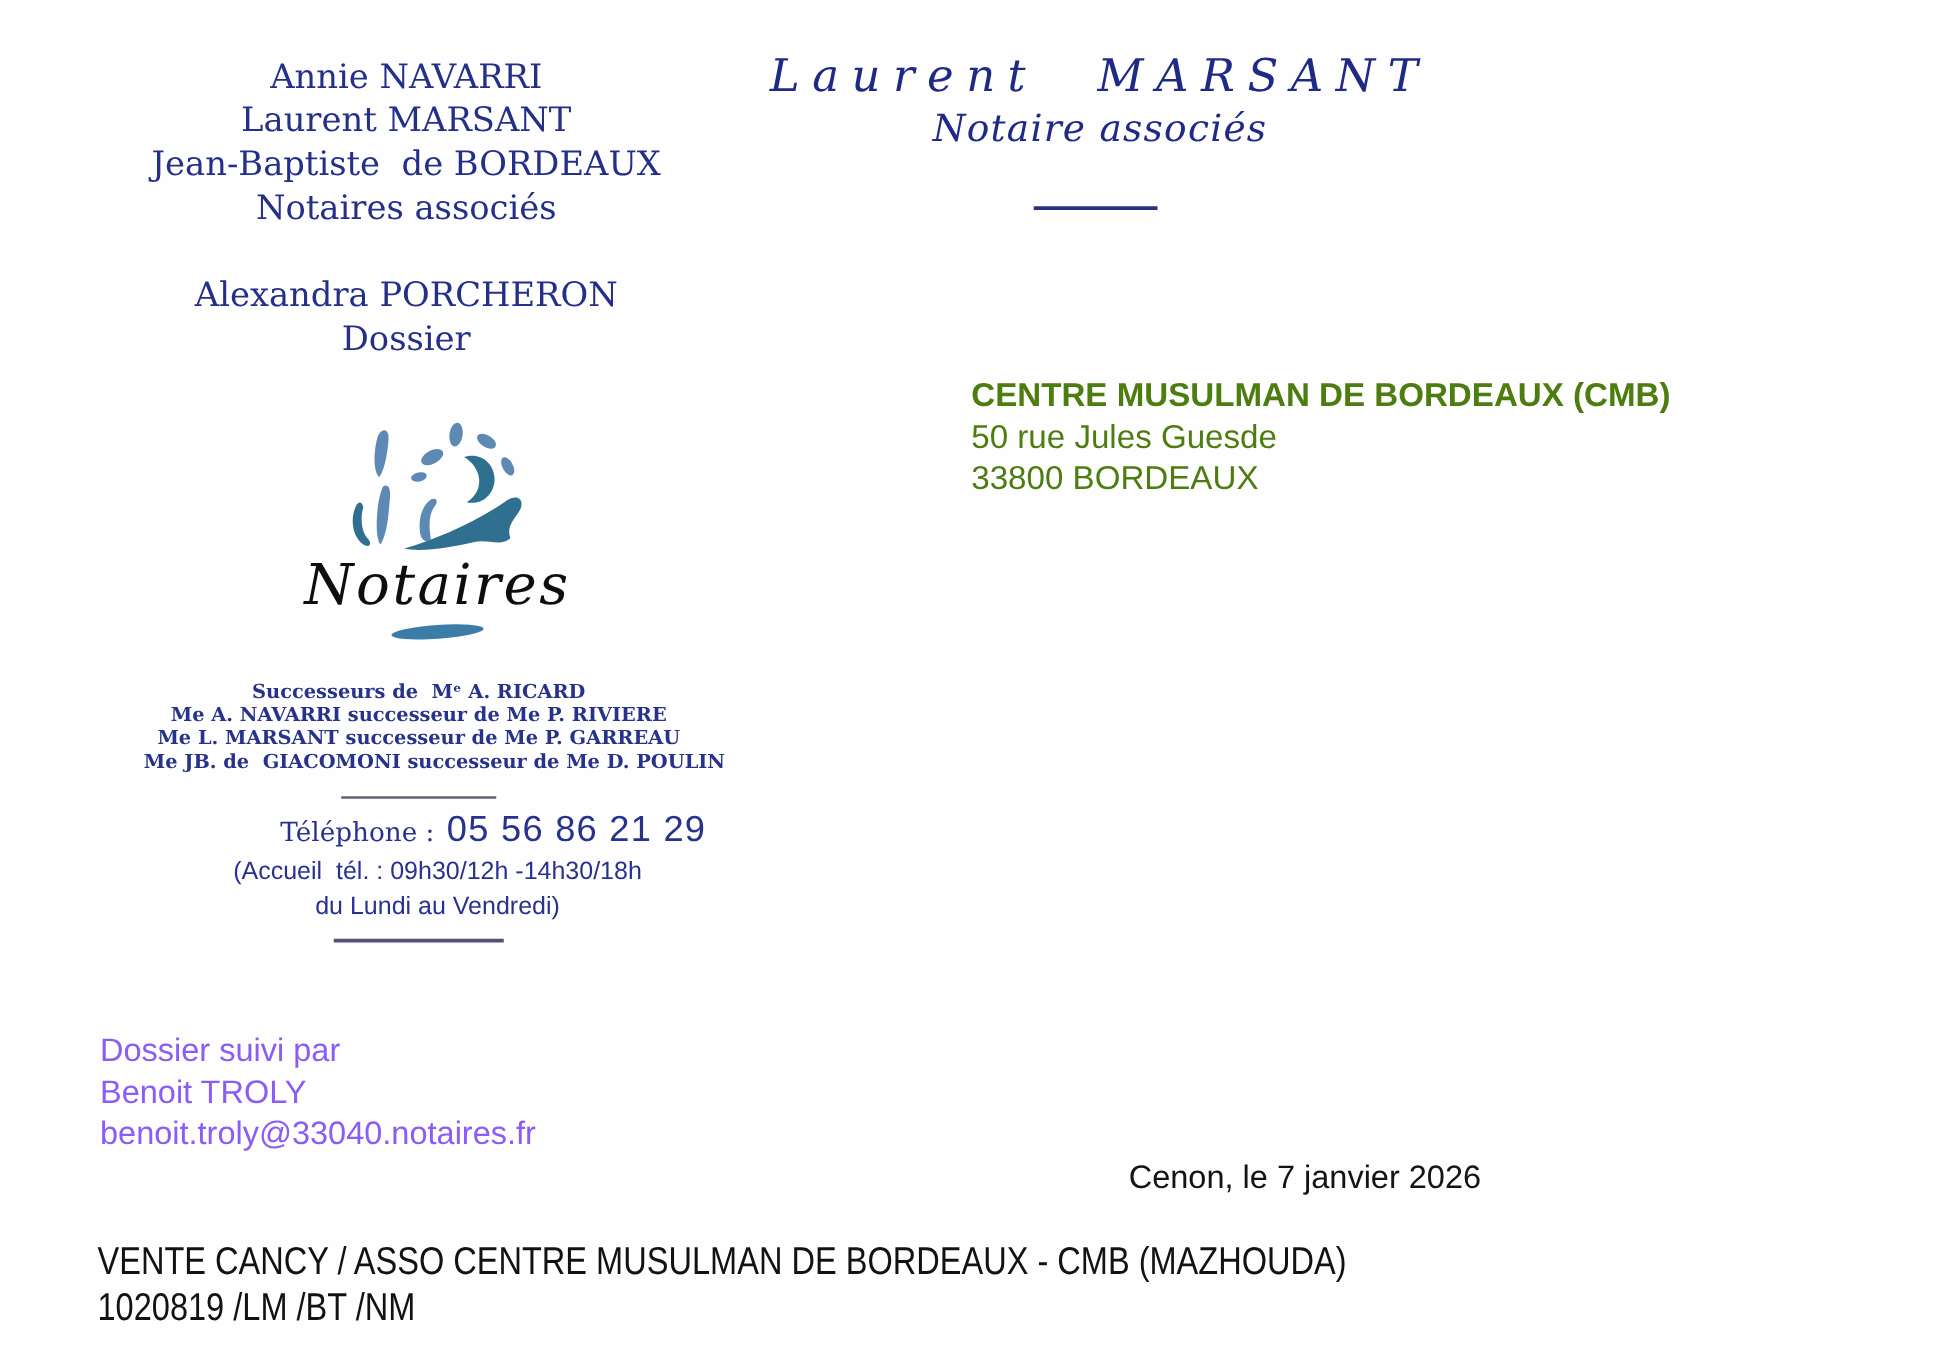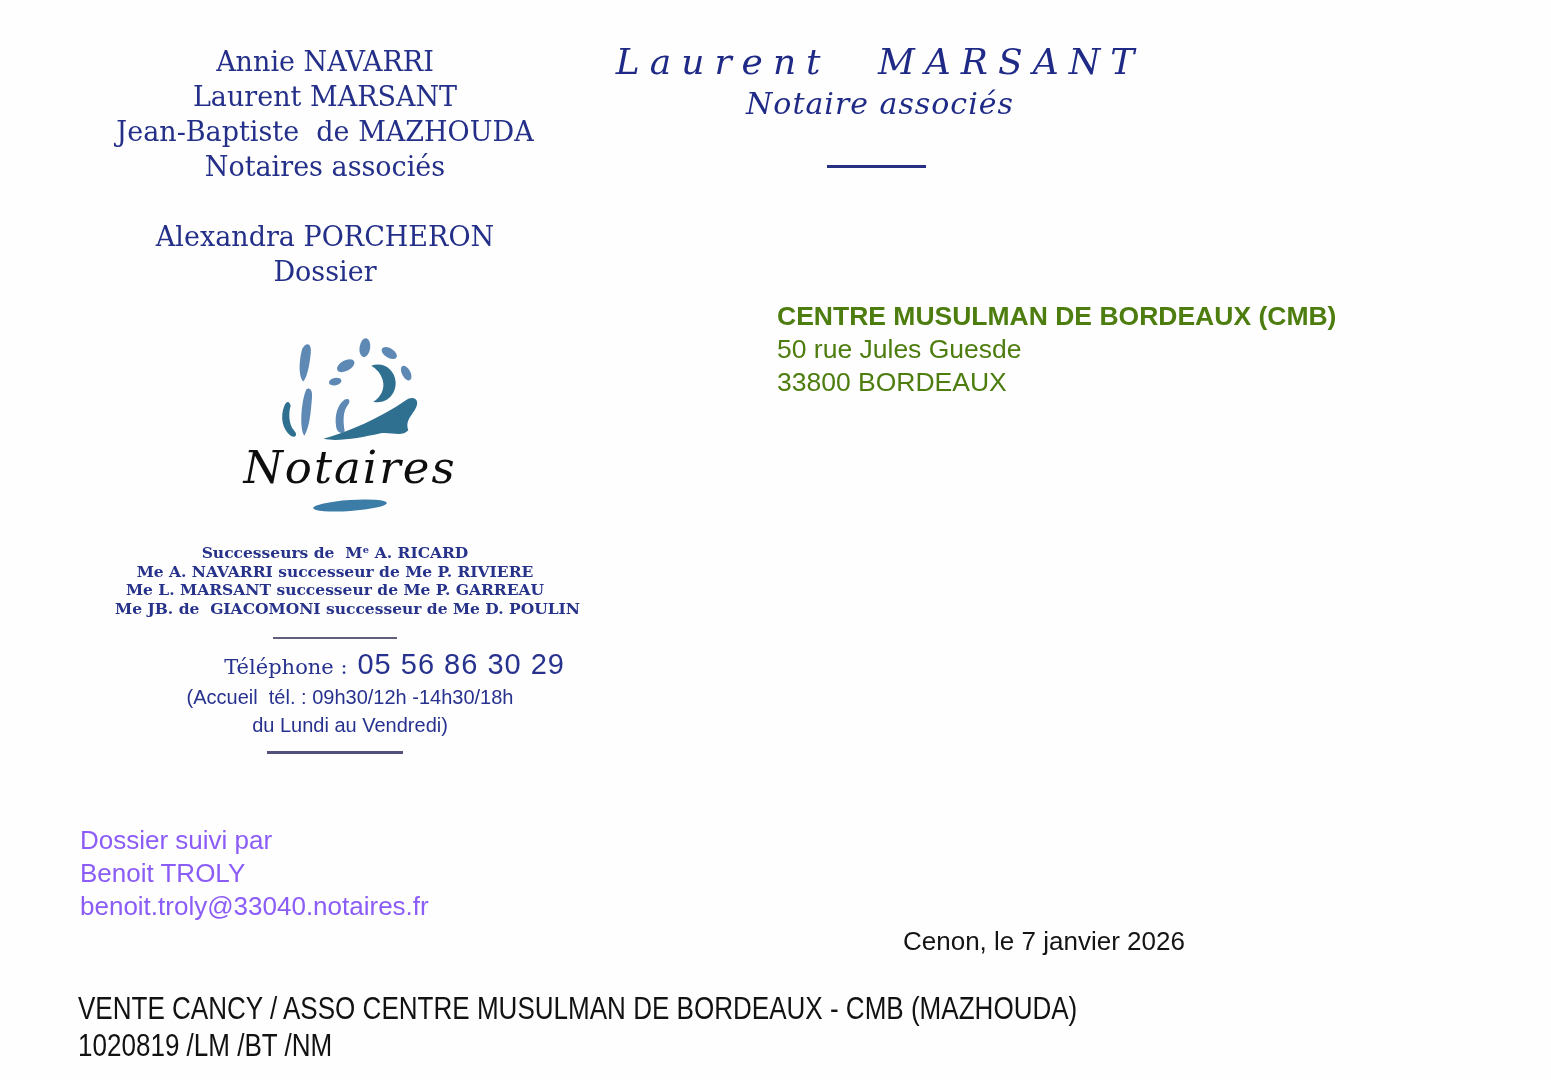--- a/index.html
+++ b/index.html
@@ -87,21 +87,21 @@
   }
 </style>
 </head>
 <body>
 
 <div class="page">
 
   <div class="partners">
     <div>Annie NAVARRI</div>
     <div>Laurent MARSANT</div>
-    <div class="pre">Jean-Baptiste  de MAZHOUDA</div>
+    <div class="pre">Jean-Baptiste  de BORDEAUX</div>
     <div>Notaires associés</div>
   </div>
   <div class="partners2">
     <div>Alexandra PORCHERON</div>
     <div>Dossier</div>
   </div>
 
   <div class="center-head">
     <div class="name pre">Laurent MARSANT</div>
     <div class="role">Notaire associés</div>
@@ -140,21 +140,21 @@
     <div class="pre">Successeurs de  Mᵉ A. RICARD</div>
     <div>Me A. NAVARRI successeur de Me P. RIVIERE</div>
     <div>Me L. MARSANT successeur de Me P. GARREAU</div>
     <div class="pre">Me JB. de  GIACOMONI successeur de Me D. POULIN</div>
   </div>
   <div class="div1"></div>
 
   <div class="phone">
     <div class="tel-line">
       <span class="tel-label">Téléphone :</span>
-      <span class="tel-number">05 56 86 30 29</span>
+      <span class="tel-number">05 56 86 21 29</span>
     </div>
     <div class="hours pre">(Accueil  tél. : 09h30/12h -14h30/18h</div>
     <div class="hours">du Lundi au Vendredi)</div>
   </div>
   <div class="div2"></div>
 
   <div class="dossier">
     <div>Dossier suivi par</div>
     <div>Benoit TROLY</div>
     <div>benoit.troly@33040.notaires.fr</div>

